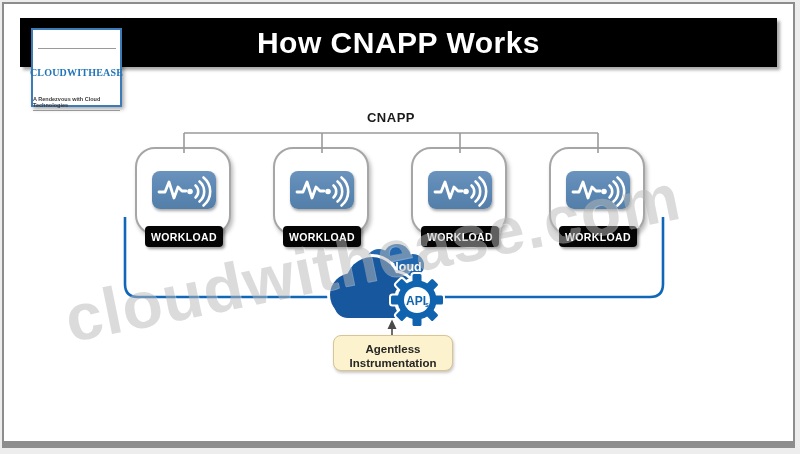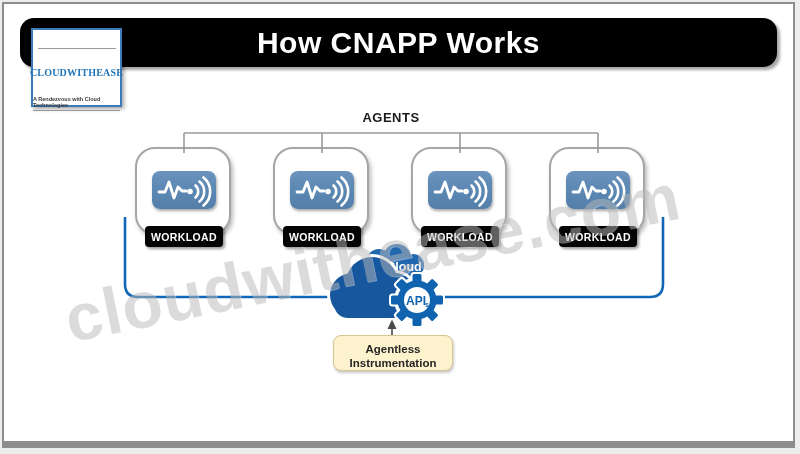--- a/index.html
+++ b/index.html
@@ -24,21 +24,21 @@
     font-family:"Liberation Sans",sans-serif;
   }
   .slide{
     position:absolute;left:2px;top:2px;width:793px;height:446px;
     box-sizing:border-box;background:#fff;
     border:2px solid #8d8d8d;border-bottom-width:7px;
   }
   
   .header-bar{
     position:absolute;left:20px;top:18px;width:757px;height:49px;
-    background:var(--c-header);border-radius:14px;
+    background:var(--c-header);border-radius:0;
     display:flex;align-items:center;justify-content:center;
     box-shadow:3px 3px 3px rgba(0,0,0,0.35);
   }
   .header-bar .title{
     color:var(--c-title);font-size:30px;font-weight:bold;letter-spacing:0.5px;
   }
   
   .logo-box{
     position:absolute;left:31px;top:28px;width:91px;height:79px;
     box-sizing:border-box;background:#fff;border:2px solid #3c7ab8;
@@ -138,21 +138,21 @@
       <circle cx="41" cy="9" r="9.5"></circle>
       <circle cx="52" cy="14" r="6.5"></circle>
       <rect x="23" y="10" width="36" height="11" rx="5.5"></rect>
     </g>
   </svg>
   <div class="logo-sep"></div>
   <div class="logo-name">CLOUDWITHEASE</div>
   <div class="logo-tagline">A Rendezvous with Cloud Technologies</div>
 </div>
 
-<div class="agents-label">AGENTS</div>
+<div class="agents-label">CNAPP</div>
 
 <div class="workload-card wl1">
   <div class="agent-chip">
     <svg viewBox="0 0 64 38">
       <path d="M7 21 h6 l4 -10 l5 16 l4 -11 l4 4 h4" stroke="#fff" stroke-width="2.8" fill="none" stroke-linecap="round" stroke-linejoin="round"></path>
       <circle cx="38" cy="20.5" r="2.8" fill="#fff"></circle>
       <path d="M43.5 14.5 a8 8 0 0 1 0 12" stroke="#fff" stroke-width="2.6" fill="none" stroke-linecap="round"></path>
       <path d="M47.5 10.5 a13 13 0 0 1 0 20" stroke="#fff" stroke-width="2.6" fill="none" stroke-linecap="round"></path>
       <path d="M51.5 6.5 a18 18 0 0 1 0 28" stroke="#fff" stroke-width="2.6" fill="none" stroke-linecap="round"></path>
     </svg>

